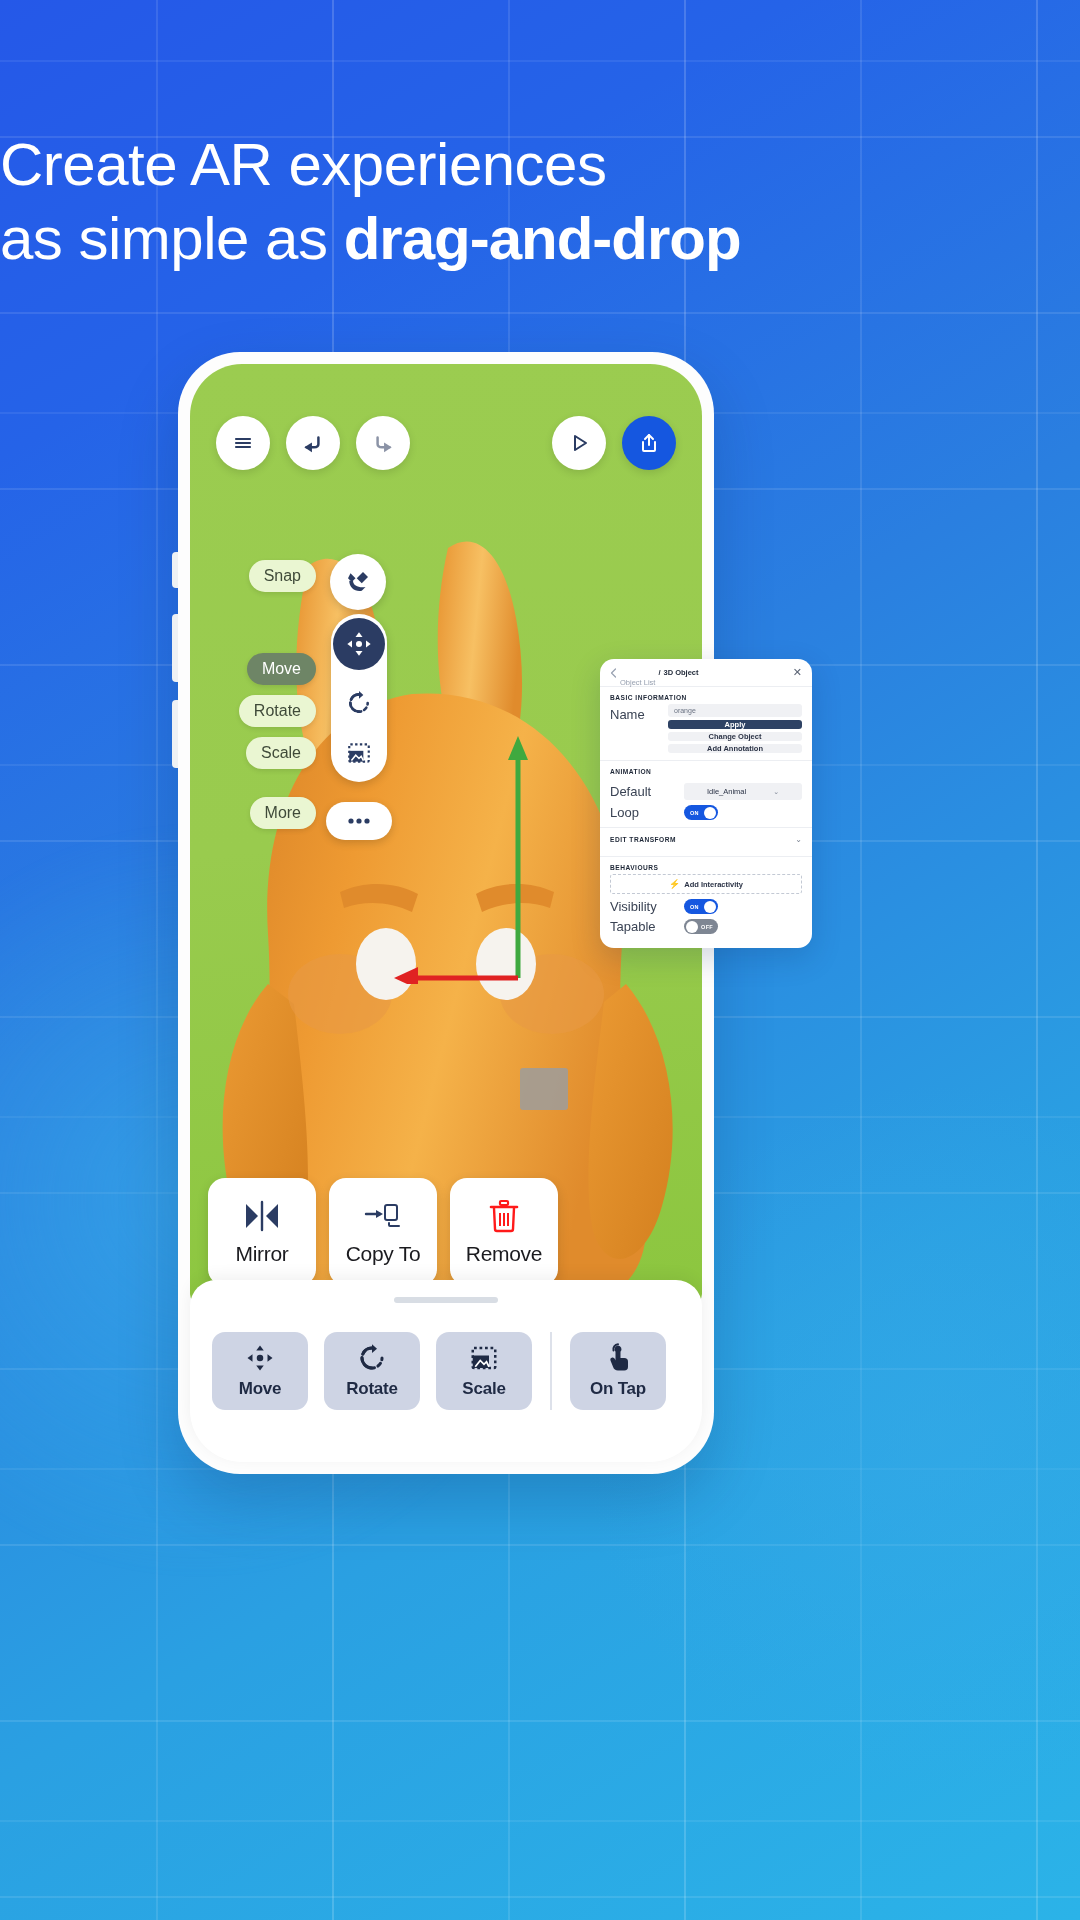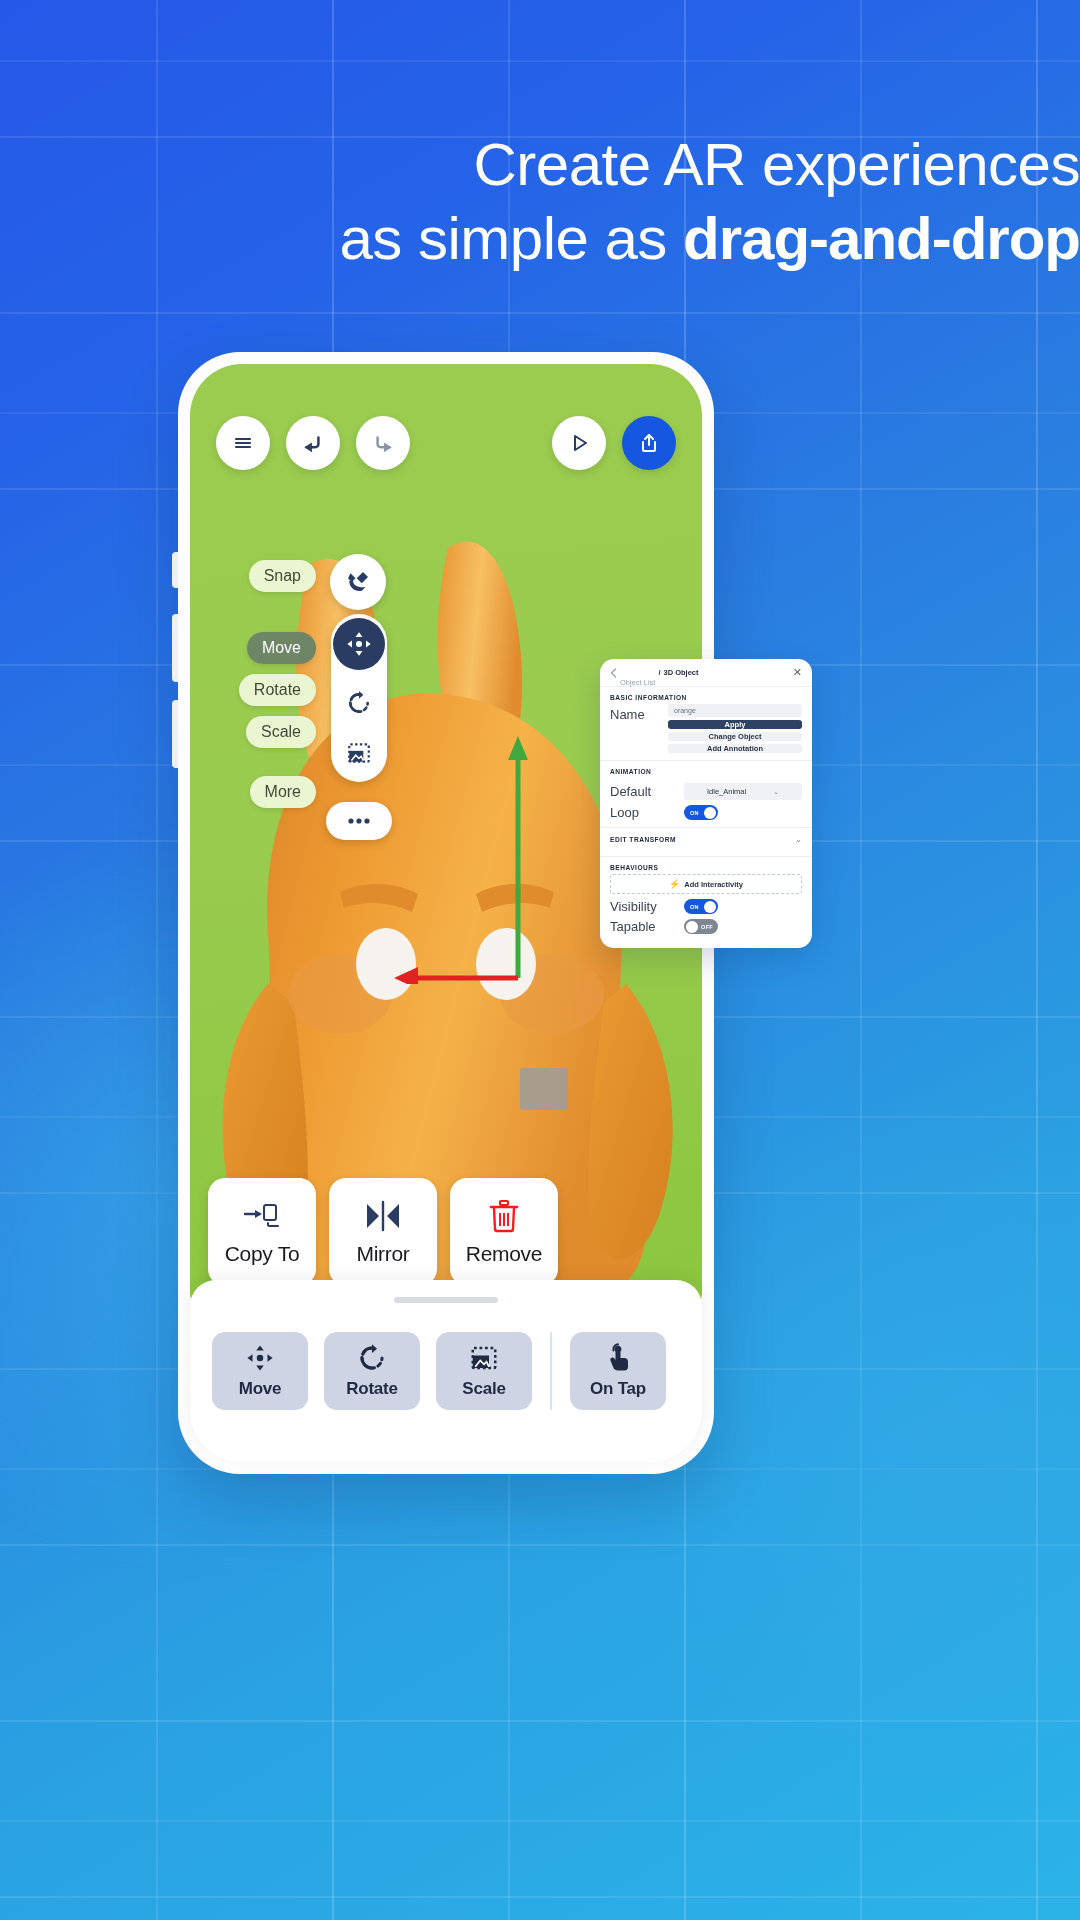--- a/index.html
+++ b/index.html
@@ -40,21 +40,21 @@
   }
   .glow-b {
     position: absolute; right: -220px; top: 1080px;
     width: 720px; height: 720px; border-radius: 50%;
     background: radial-gradient(circle, rgba(55,170,232,0.5) 0%, rgba(55,170,232,0) 70%);
   }
 
   
   .headline {
     position: absolute; top: 128px; left: 0; right: 0;
-    text-align: right;
+    text-align: left;
     color: #ffffff;
     letter-spacing: -0.5px;
     z-index: 5;
   }
   .headline .l1 {
     display: block;
     font-size: 60px;
     line-height: 74px;
     font-weight: 400;
   }
@@ -117,21 +117,21 @@
   .pill {
     background: #eaf6d2;
     color: #3f4a39;
     font-size: 16px;
     padding: 7px 15px;
     border-radius: 16px;
     box-shadow: 0 2px 5px rgba(0,0,0,0.1);
     white-space: nowrap;
   }
   .pill.active { background: #6e8566; color: #ffffff; }
-  .lbl-snap { margin-bottom: 40px; }
+  .lbl-snap { margin-bottom: 61px; }
   .lbl-move { margin-bottom: 10px; }
   .lbl-rotate { margin-bottom: 10px; }
   .lbl-scale { margin-bottom: 28px; }
 
   
   .snap-btn {
     position: absolute; left: 140px; top: 190px;
     width: 56px; height: 56px; border-radius: 50%;
     background: #fff; display:flex; align-items:center; justify-content:center;
     box-shadow: 0 3px 9px rgba(0,0,0,0.16);
@@ -448,34 +448,34 @@
         <svg width="30" height="12" viewBox="0 0 30 12">
           <circle cx="7" cy="6" r="2.6" fill="#2b3c63"></circle>
           <circle cx="15" cy="6" r="2.6" fill="#2b3c63"></circle>
           <circle cx="23" cy="6" r="2.6" fill="#2b3c63"></circle>
         </svg>
       </div>
 
       <div class="action-row">
         <div class="action-btn">
           <svg width="40" height="34" viewBox="0 0 40 34">
+            <polygon points="4,5 16,17 4,29" fill="#2b3c63"></polygon>
+            <line x1="20" y1="3" x2="20" y2="31" stroke="#2b3c63" stroke-width="2.4" stroke-linecap="round"></line>
+            <polygon points="36,5 24,17 36,29" fill="#2b3c63"></polygon>
+          </svg>
+          <div class="lab">Mirror</div>
+        </div>
+        <div class="action-btn">
+          <svg width="40" height="34" viewBox="0 0 40 34">
             <line x1="3" y1="15" x2="17" y2="15" stroke="#2b3c63" stroke-width="2.4" stroke-linecap="round"></line>
             <polygon points="20,15 13,11 13,19" fill="#2b3c63"></polygon>
             <rect x="22" y="6" width="12" height="15" rx="2" fill="none" stroke="#2b3c63" stroke-width="2"></rect>
             <path d="M26 24 L26 26 Q26 27 27 27 L36 27" fill="none" stroke="#2b3c63" stroke-width="2" stroke-linecap="round"></path>
           </svg>
           <div class="lab">Copy To</div>
-        </div>
-        <div class="action-btn">
-          <svg width="40" height="34" viewBox="0 0 40 34">
-            <polygon points="4,5 16,17 4,29" fill="#2b3c63"></polygon>
-            <line x1="20" y1="3" x2="20" y2="31" stroke="#2b3c63" stroke-width="2.4" stroke-linecap="round"></line>
-            <polygon points="36,5 24,17 36,29" fill="#2b3c63"></polygon>
-          </svg>
-          <div class="lab">Mirror</div>
         </div>
         <div class="action-btn">
           <svg width="40" height="34" viewBox="0 0 40 34">
             <rect x="16" y="2" width="8" height="4" rx="1" fill="none" stroke="#ff1a1a" stroke-width="2.2"></rect>
             <line x1="7" y1="8" x2="33" y2="8" stroke="#ff1a1a" stroke-width="2.6" stroke-linecap="round"></line>
             <path d="M10 9 L11 30 Q11 32 13 32 L27 32 Q29 32 29 30 L30 9" fill="none" stroke="#ff1a1a" stroke-width="2.4" stroke-linejoin="round"></path>
             <line x1="16" y1="14" x2="16" y2="27" stroke="#ff1a1a" stroke-width="2"></line>
             <line x1="20" y1="14" x2="20" y2="27" stroke="#ff1a1a" stroke-width="2"></line>
             <line x1="24" y1="14" x2="24" y2="27" stroke="#ff1a1a" stroke-width="2"></line>
           </svg>

